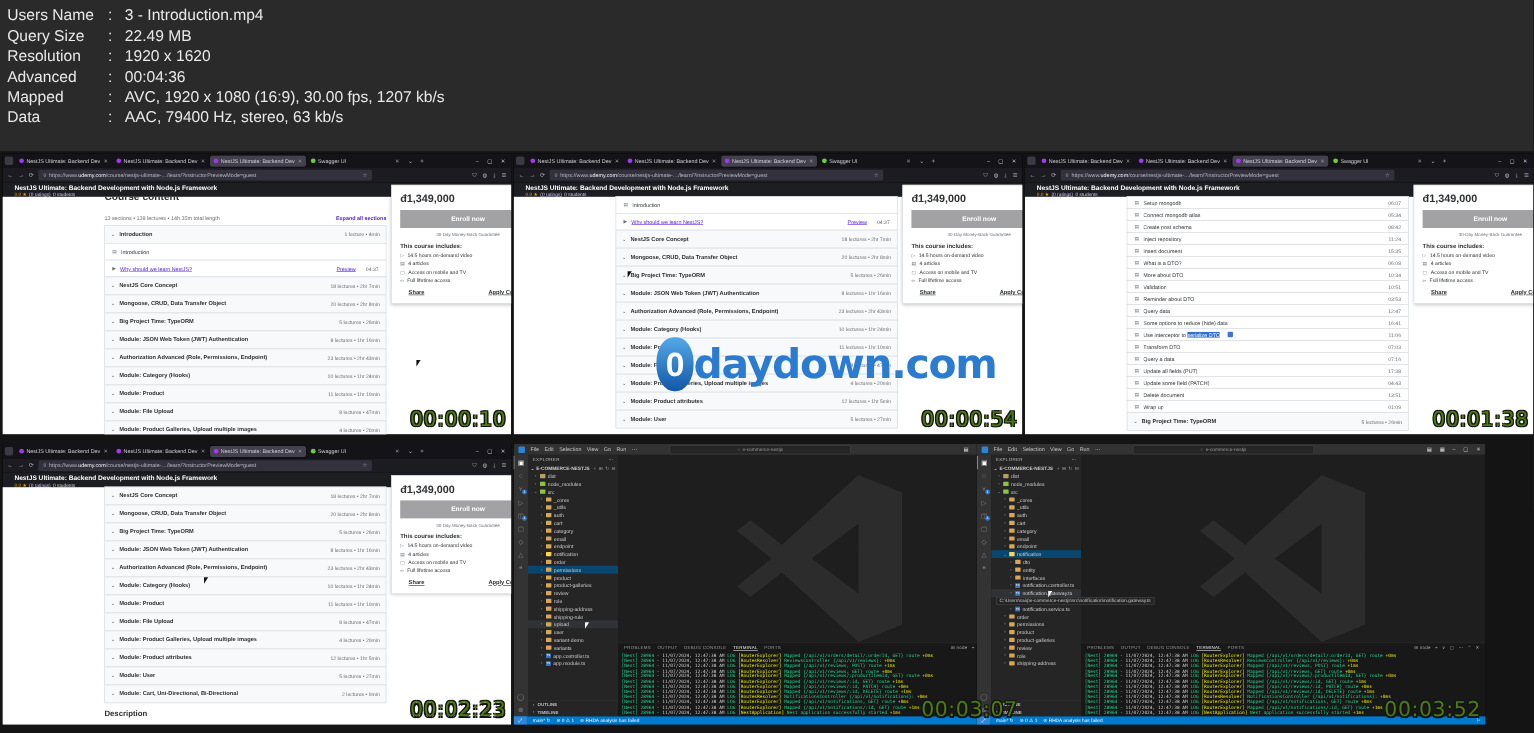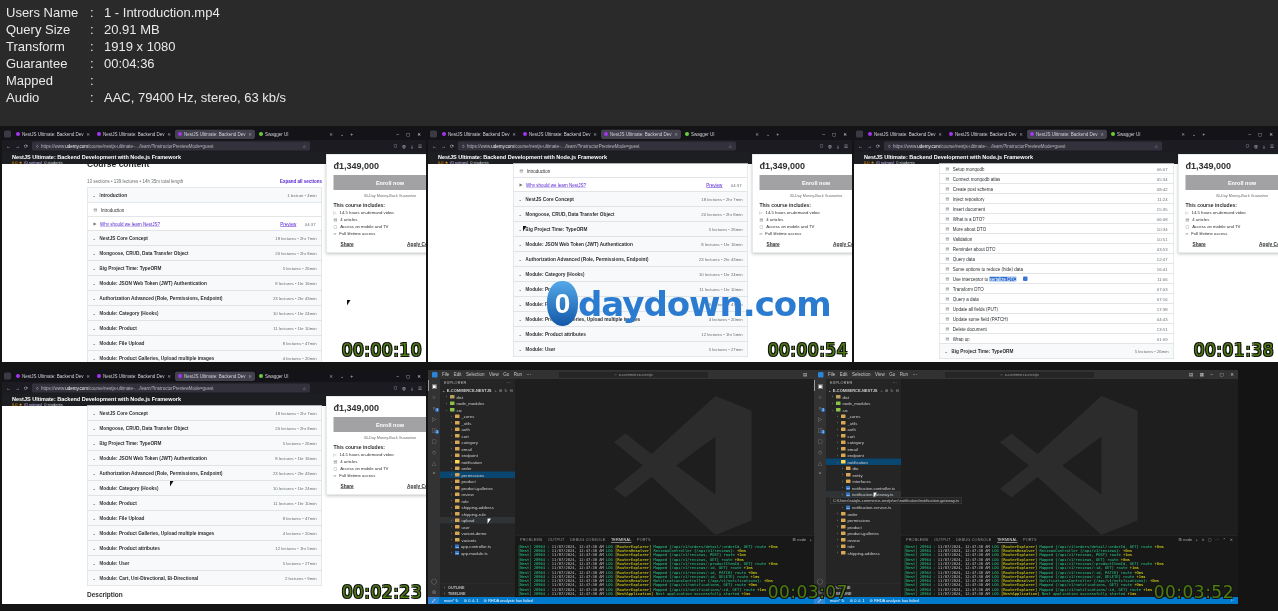--- a/index.html
+++ b/index.html
@@ -126,26 +126,26 @@
   .vs-status .right{margin-left:auto;padding-right:8px;display:flex;gap:8px;}
   .vs-tooltip{position:absolute;z-index:7;background:#252526;border:1px solid #454545;color:#c5c5c5;
     font-size:8px;padding:1px 5px;white-space:nowrap;}
 </style>
 </head>
 <body>
 
 <div class="sheet">
 
   <div class="fileinfo">
-    <div class="fi-row"><span class="fi-label">Users Name</span><span class="fi-colon">:</span><span>1 - Introduction.mp4</span></div>
-    <div class="fi-row"><span class="fi-label">Query Size</span><span class="fi-colon">:</span><span>20.91 MB</span></div>
-    <div class="fi-row"><span class="fi-label">Transform</span><span class="fi-colon">:</span><span>1919 x 1080</span></div>
-    <div class="fi-row"><span class="fi-label">Guarantee</span><span class="fi-colon">:</span><span>00:04:36</span></div>
-    <div class="fi-row"><span class="fi-label">Mapped</span><span class="fi-colon">:</span></div>
-    <div class="fi-row"><span class="fi-label">Audio</span><span class="fi-colon">:</span><span>AAC, 79400 Hz, stereo, 63 kb/s</span></div>
+    <div class="fi-row"><span class="fi-label">Users Name</span><span class="fi-colon">:</span><span>3 - Introduction.mp4</span></div>
+    <div class="fi-row"><span class="fi-label">Query Size</span><span class="fi-colon">:</span><span>22.49 MB</span></div>
+    <div class="fi-row"><span class="fi-label">Resolution</span><span class="fi-colon">:</span><span>1920 x 1620</span></div>
+    <div class="fi-row"><span class="fi-label">Advanced</span><span class="fi-colon">:</span><span>00:04:36</span></div>
+    <div class="fi-row"><span class="fi-label">Mapped</span><span class="fi-colon">:</span><span>AVC, 1920 x 1080 (16:9), 30.00 fps, 1207 kb/s</span></div>
+    <div class="fi-row"><span class="fi-label">Data</span><span class="fi-colon">:</span><span>AAC, 79400 Hz, stereo, 63 kb/s</span></div>
   </div>
 
   <div class="grid-backdrop"></div>
 
   <div class="cell" id="cell0" style="left:2px;top:128px;">
       <div class="inner">
         <div class="ff-tabbar">
           <div class="ff-view"></div>
           <div class="ff-tab">
             <span class="ff-dot" style="background: rgb(164, 53, 240);"></span>

